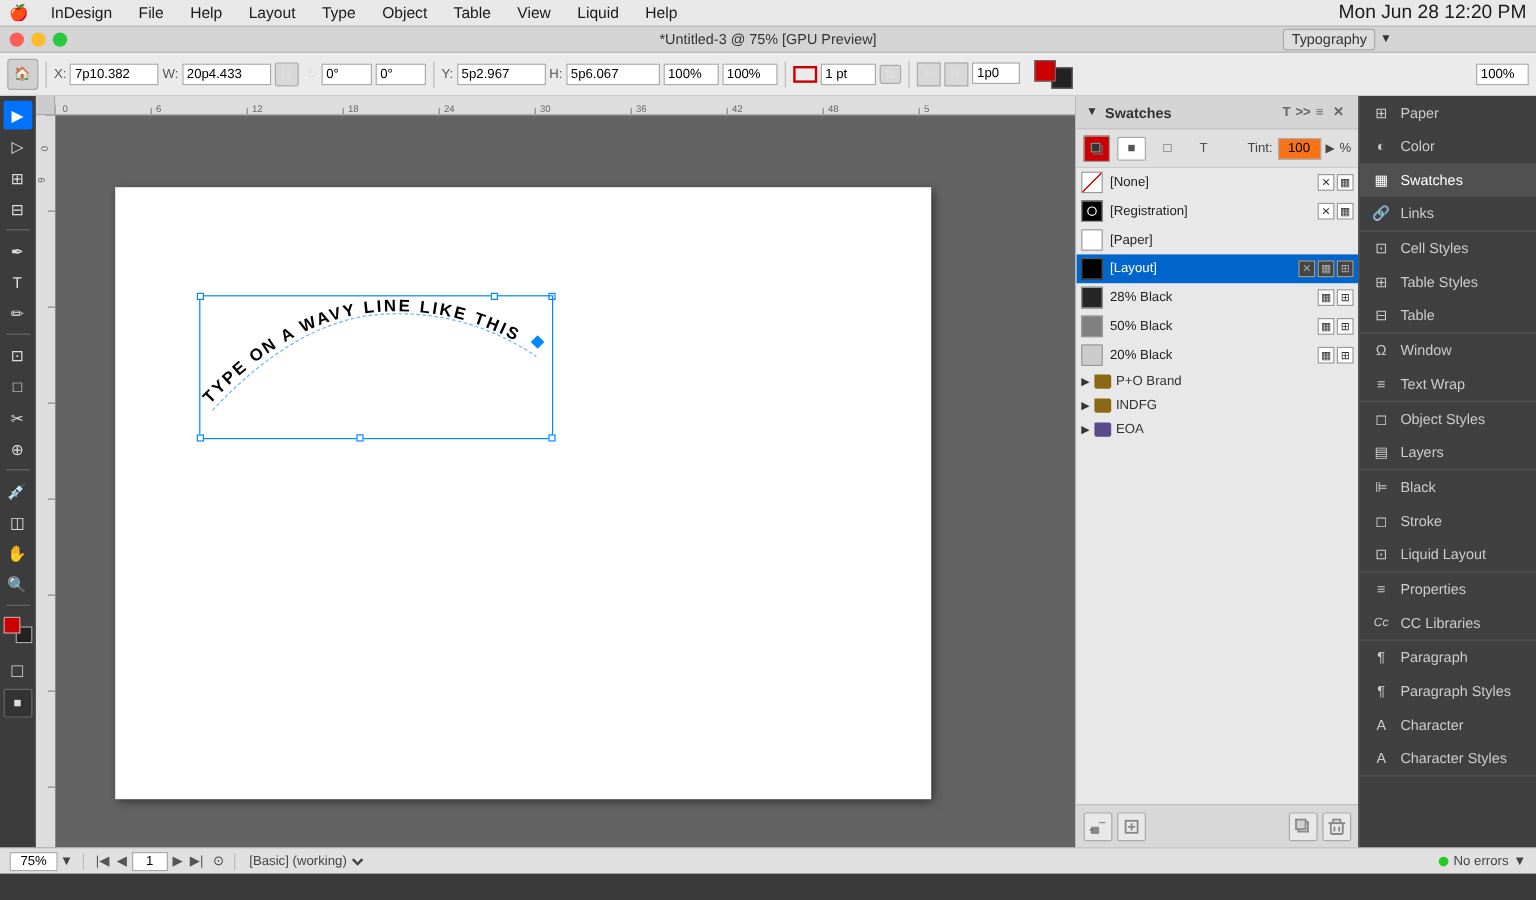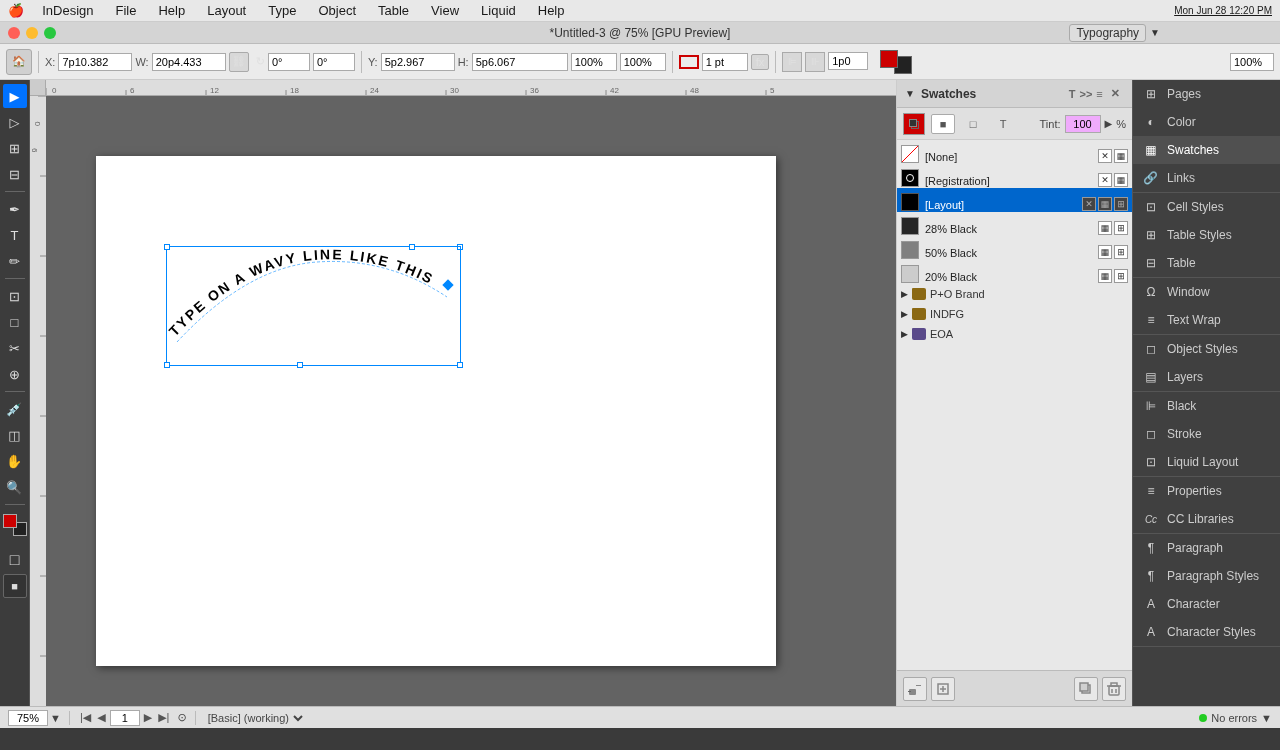--- a/index.html
+++ b/index.html
@@ -11,21 +11,21 @@
       background: #e8e8e8;
       display: flex;
       align-items: center;
       padding: 0 8px;
       gap: 14px;
       border-bottom: 1px solid #ccc;
       color: #1a1a1a;
       font-size: 13px;
     }
     #menubar .menu-item { cursor: pointer; padding: 1px 4px; border-radius: 3px; }
-    #menubar .right-items { margin-left: auto; display: flex; align-items: center; gap: 10px; font-size: 10px; text-decoration: underline; }
+    #menubar .right-items { margin-left: auto; display: flex; align-items: center; gap: 10px; font-size: 16px; }
 
     
     #toolbar {
       height: 52px;
       background: #ebebeb;
       border-bottom: 1px solid #ccc;
       display: flex;
       align-items: center;
       padding: 0 6px;
       gap: 4px;
@@ -168,27 +168,27 @@
       width: 24px; height: 20px;
       display: flex; align-items: center; justify-content: center;
       cursor: pointer;
       border: 1px solid transparent;
       border-radius: 2px;
       font-size: 11px;
       color: #555;
     }
     .panel-tab-btn.active { background: white; border-color: #aaa; }
     .tint-group { margin-left: auto; display: flex; align-items: center; gap: 4px; font-size: 11px; color: #444; }
-    .tint-input { width: 36px; height: 18px; background: #f0abfc; border: 1px solid #aaa; text-align: center; font-size: 11px; }
+    .tint-input { width: 36px; height: 18px; background: #f97316; border: 1px solid #aaa; text-align: center; font-size: 11px; }
 
     .swatch-list { flex: 1; overflow-y: auto; }
     .swatch-row {
       height: 24px;
       display: flex;
-      align-items: flex-end;
+      align-items: center;
       padding: 0 4px;
       gap: 6px;
       cursor: pointer;
       border-bottom: 1px solid transparent;
     }
     .swatch-row.selected { background: #0066cc; color: white; }
     .swatch-row.selected .swatch-name { color: white; }
     .swatch-name { font-size: 11px; color: #222; flex: 1; }
     .swatch-icons { display: flex; gap: 2px; margin-left: auto; }
     .swatch-icon-sm {
@@ -342,21 +342,21 @@
 
     <span style="margin-left:4px;">↻</span>
     <input type="text" class="ctrl-input" style="width: 42px;" value="0°">
     <input type="text" class="ctrl-input" style="width: 42px;" value="0°">
   </div>
   <div style="width:1px;height:22px;background:#bbb;"></div>
   <div style="display:flex;align-items:center;gap:3px;">
     <span style="color:#555;">Y:</span>
     <input type="text" class="ctrl-input" style="width: 74px;" value="5p2.967">
     <span style="color:#555;">H:</span>
-    <input type="text" class="ctrl-input" style="width: 96px;" value="5p6.067">
+    <input type="text" class="ctrl-input" style="width: 78px;" value="5p6.067">
     <input type="text" class="ctrl-input" style="width: 46px;" value="100%">
     <input type="text" class="ctrl-input" style="width: 46px;" value="100%">
   </div>
   <div style="width:1px;height:22px;background:#bbb;"></div>
 
   <div style="display:flex;align-items:center;gap:3px;">
     <div style="width:20px;height:14px;border:2px solid #cc0000;display:flex;align-items:center;"></div>
     <input type="text" class="ctrl-input" style="width: 46px;" value="1 pt">
     <div style="padding:1px 4px;background:#d8d8d8;border:1px solid #aaa;border-radius:2px;cursor:pointer;font-size:11px;">fx</div>
   </div>
@@ -537,20 +537,24 @@
         <div style="width:18px;height:18px;background:#000;border:1px solid #999;flex-shrink:0;position:relative;display:flex;align-items:center;justify-content:center;">
           <div style="width:8px;height:8px;border:1px solid white;border-radius:50%;"></div>
         </div>
         <span class="swatch-name">[Registration]</span>
         <div class="swatch-icons">
           <div class="swatch-icon-sm">✕</div>
           <div class="swatch-icon-sm">▦</div>
         </div>
       </div>
 
+      <div class="swatch-row">
+        <div style="width:18px;height:18px;background:#fff;border:1px solid #999;flex-shrink:0;"></div>
+        <span class="swatch-name">[Paper]</span>
+      </div>
 
       <div class="swatch-row selected">
         <div style="width:18px;height:18px;background:#000;border:1px solid #555;flex-shrink:0;"></div>
         <span class="swatch-name">[Layout]</span>
         <div class="swatch-icons">
           <div class="swatch-icon-sm" style="background:#444;color:#aaa;">✕</div>
           <div class="swatch-icon-sm" style="background:#444;color:#aaa;">▦</div>
           <div class="swatch-icon-sm" style="background:#444;color:#aaa;">⊞</div>
         </div>
       </div>
@@ -631,21 +635,21 @@
             <rect x="5" y="2" width="6" height="3" fill="none" stroke="#888" stroke-width="1.5"></rect>
           </svg>
       </div>
     </div>
   </div>
 
   <div id="right-panel">
     <div class="rp-section">
       <div class="rp-item">
         <span class="rp-icon">⊞</span>
-        <span>Pages</span>
+        <span>Paper</span>
       </div>
       <div class="rp-item">
         <span class="rp-icon">◐</span>
         <span>Color</span>
       </div>
       <div class="rp-item active">
         <span class="rp-icon">▦</span>
         <span>Swatches</span>
       </div>
       <div class="rp-item">

